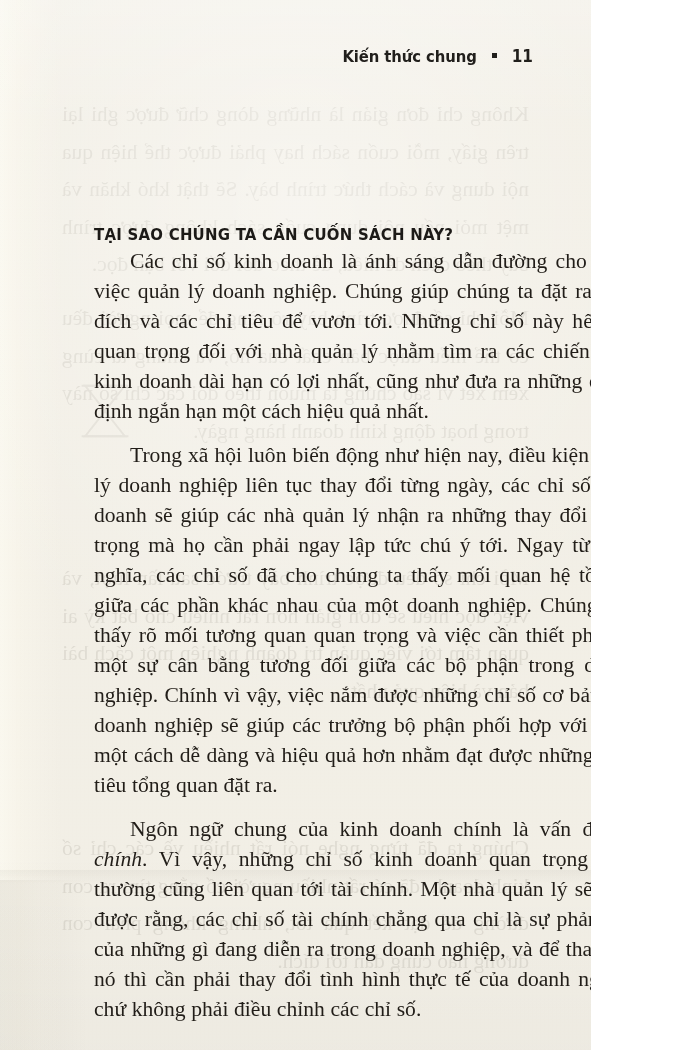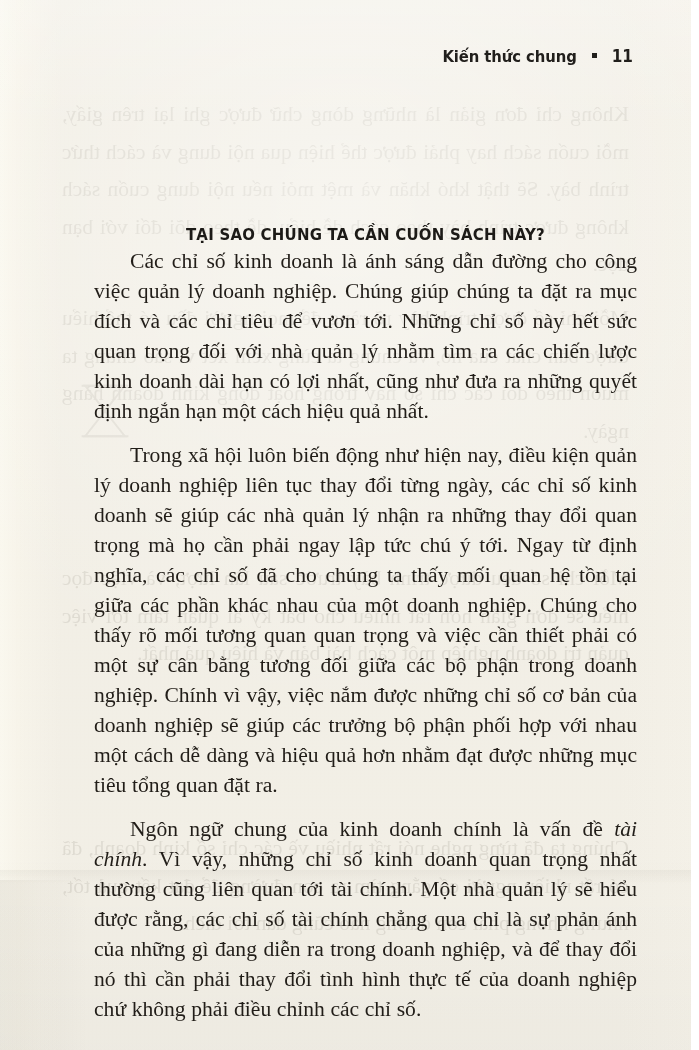--- a/index.html
+++ b/index.html
@@ -3,21 +3,21 @@
 <meta charset="utf-8">
 <style>
   html, body {
     margin: 0;
     padding: 0;
     background: #ffffff;
   }
 
   .page {
     position: relative;
-    width: 691px;
+    width: 591px;
     height: 1050px;
     overflow: hidden;
     background: #22c55e;
     font-family: "Liberation Serif", "DejaVu Serif", serif;
   }
 
   
   .paper-base {
     position: absolute;
     inset: 0;
@@ -136,21 +136,21 @@
 
   h2.section-heading {
     margin: 0;
     font-family: "DejaVu Sans Condensed", "Liberation Sans Narrow", "Liberation Sans", sans-serif;
     font-weight: bold;
     font-size: 16.6px;
     letter-spacing: 0.25px;
     color: #1c1a17;
     line-height: 1.25;
   }
-  .heading-1 { margin-bottom: 19px; text-align: center; }
+  .heading-1 { margin-bottom: 19px; }
 
   p.body {
     margin: 0 0 0 0;
     font-size: 21.6px;
     line-height: 30px;
     color: #211d18;
     text-align: justify;
     text-indent: 36px;
     text-justify: inter-word;
     word-spacing: 0.2px;

